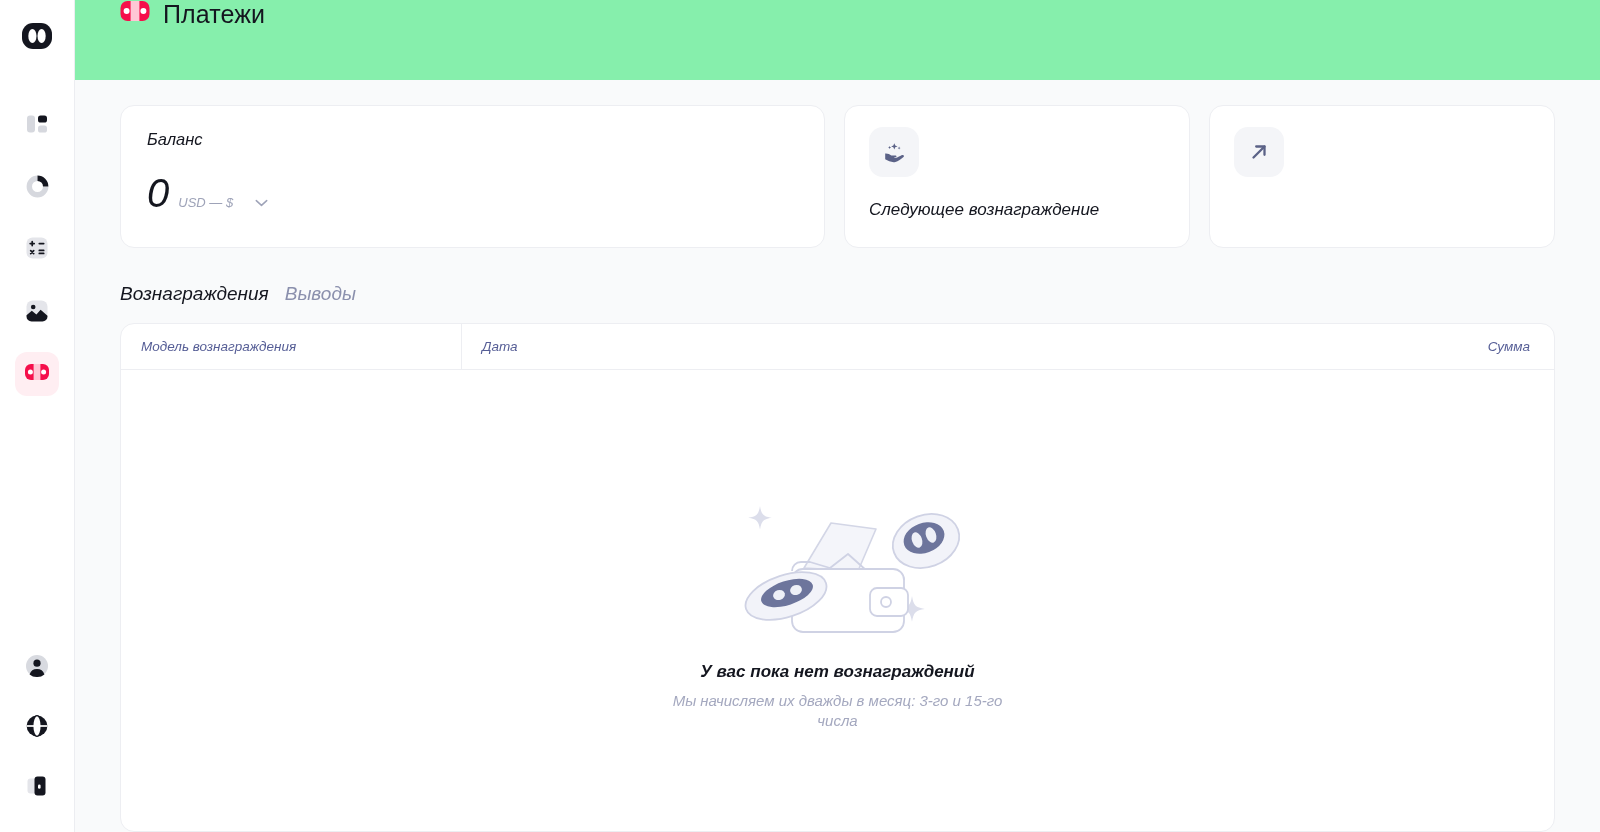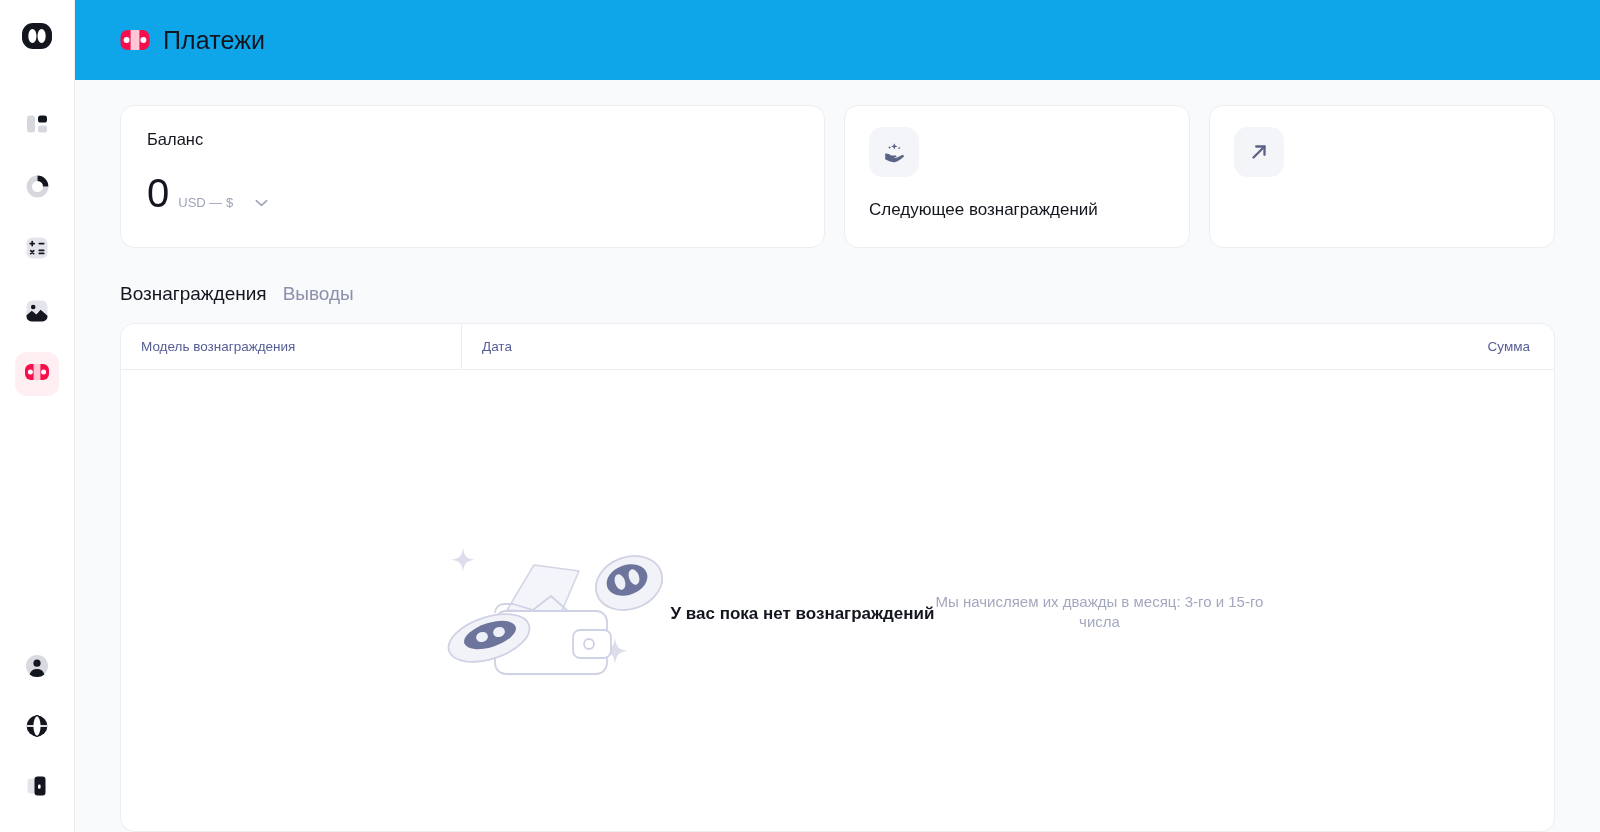--- a/index.html
+++ b/index.html
@@ -36,36 +36,37 @@
   .bottom-group { display: flex; flex-direction: column; align-items: center; gap: 16px; }
 
   
   .main {
     flex: 1 1 auto; height: 832px;
     background: #f9fafb;
     display: flex; flex-direction: column;
     overflow: hidden;
   }
   .page-header {
-    height: 80px; background: #0ea5e9;
-    display: flex; align-items: center;
+    height: 80px; background: #86efac;
+    display: flex; 
     padding: 0 0 0 45px;
     flex: 0 0 80px;
   }
   .brand-mark { width: 30px; height: 22px; margin-right: 13px; display:flex; align-items:center; }
   .page-title {
     font-size: 25px; color: #14161f; font-weight: 400;
     letter-spacing: 0.1px;
   }
 
   .content {
     padding: 25px 45px 0 45px;
     flex: 1 1 auto;
     display: flex; flex-direction: column;
     min-height: 0;
+    font-style: italic;
   }
 
   
   .card-row { display: flex; gap: 19px; flex: 0 0 auto; }
   .card {
     background: #ffffff; border: 1px solid #edeef2; border-radius: 14px;
   }
   .balance-card { flex: 1 1 auto; padding: 24px 26px 26px 26px; min-height: 143px; }
   .balance-label { font-size: 16.5px; color: #14161f; }
   .balance-row { display: flex; align-items: baseline; margin-top: 24px; }
@@ -106,21 +107,21 @@
   .th {
     font-size: 13.5px; color: #565e96; height: 46px;
     display: flex; align-items: center; padding: 0 20px;
   }
   .th-model { flex: 0 0 341px; border-right: 1px solid #edeef2; }
   .th-date  { flex: 1 1 auto; }
   .th-sum   { flex: 0 0 200px; justify-content: flex-end; padding-right: 24px; text-align: right; }
 
   .empty {
     flex: 1 1 auto;
-    display: flex; align-items: center; justify-content: center;
+    display: flex; flex-direction: column; align-items: center; justify-content: center;
     padding-bottom: 12px;
   }
   .empty-art { width: 260px; height: 165px; }
   .empty-title { font-size: 17px; font-weight: bold; color: #14161f; margin-top: 14px; }
   .empty-sub {
     font-size: 15px; color: #a4a8bf; text-align: center;
     margin-top: 9px; line-height: 20px; max-width: 330px;
   }
 </style>
 </head>
@@ -269,21 +270,21 @@
 
         <div class="card action-card">
           <div class="action-icon-box">
             <svg width="28" height="28" viewBox="0 0 28 28">
               <path d="M14.3 5.2l0.95 2.25 2.25 0.95-2.25 0.95-0.95 2.25-0.95-2.25-2.25-0.95 2.25-0.95z" fill="#5b6287"></path>
               <path d="M9.6 8.0l0.45 1.05 1.05 0.45-1.05 0.45-0.45 1.05-0.45-1.05-1.05-0.45 1.05-0.45z" fill="#5b6287"></path>
               <path d="M19.1 8.6l0.45 1.05 1.05 0.45-1.05 0.45-0.45 1.05-0.45-1.05-1.05-0.45 1.05-0.45z" fill="#5b6287"></path>
               <path d="M5.2 15.6c2.4-0.2 4.4 0.6 6.1 1.9h4.3c0.9 0 1.4 1.2 0.3 1.6-1.2 0.45-3.3 0.45-3.3 0.45s3.3 0.5 5.1-0.4c1.7-0.85 3.5-1.9 4.8-2.2 1.2-0.3 2 1.1 1 2-2.3 2.1-5.4 4.4-8.1 5-3.4 0.75-7.1-0.9-10.2-2.6z" fill="#5b6287"></path>
             </svg>
           </div>
-          <div class="action-label">Следующее вознаграждений</div>
+          <div class="action-label">Следующее вознаграждение</div>
         </div>
 
         <div class="card action-card">
           <div class="action-icon-box">
             <svg width="26" height="26" viewBox="0 0 26 26">
               <path d="M7.5 18.5L18.5 7.5" stroke="#5b6287" stroke-width="2.3" stroke-linecap="round"></path>
               <path d="M10.2 7.5h8.3v8.3" fill="none" stroke="#5b6287" stroke-width="2.3" stroke-linecap="round" stroke-linejoin="round"></path>
             </svg>
           </div>
         </div>

